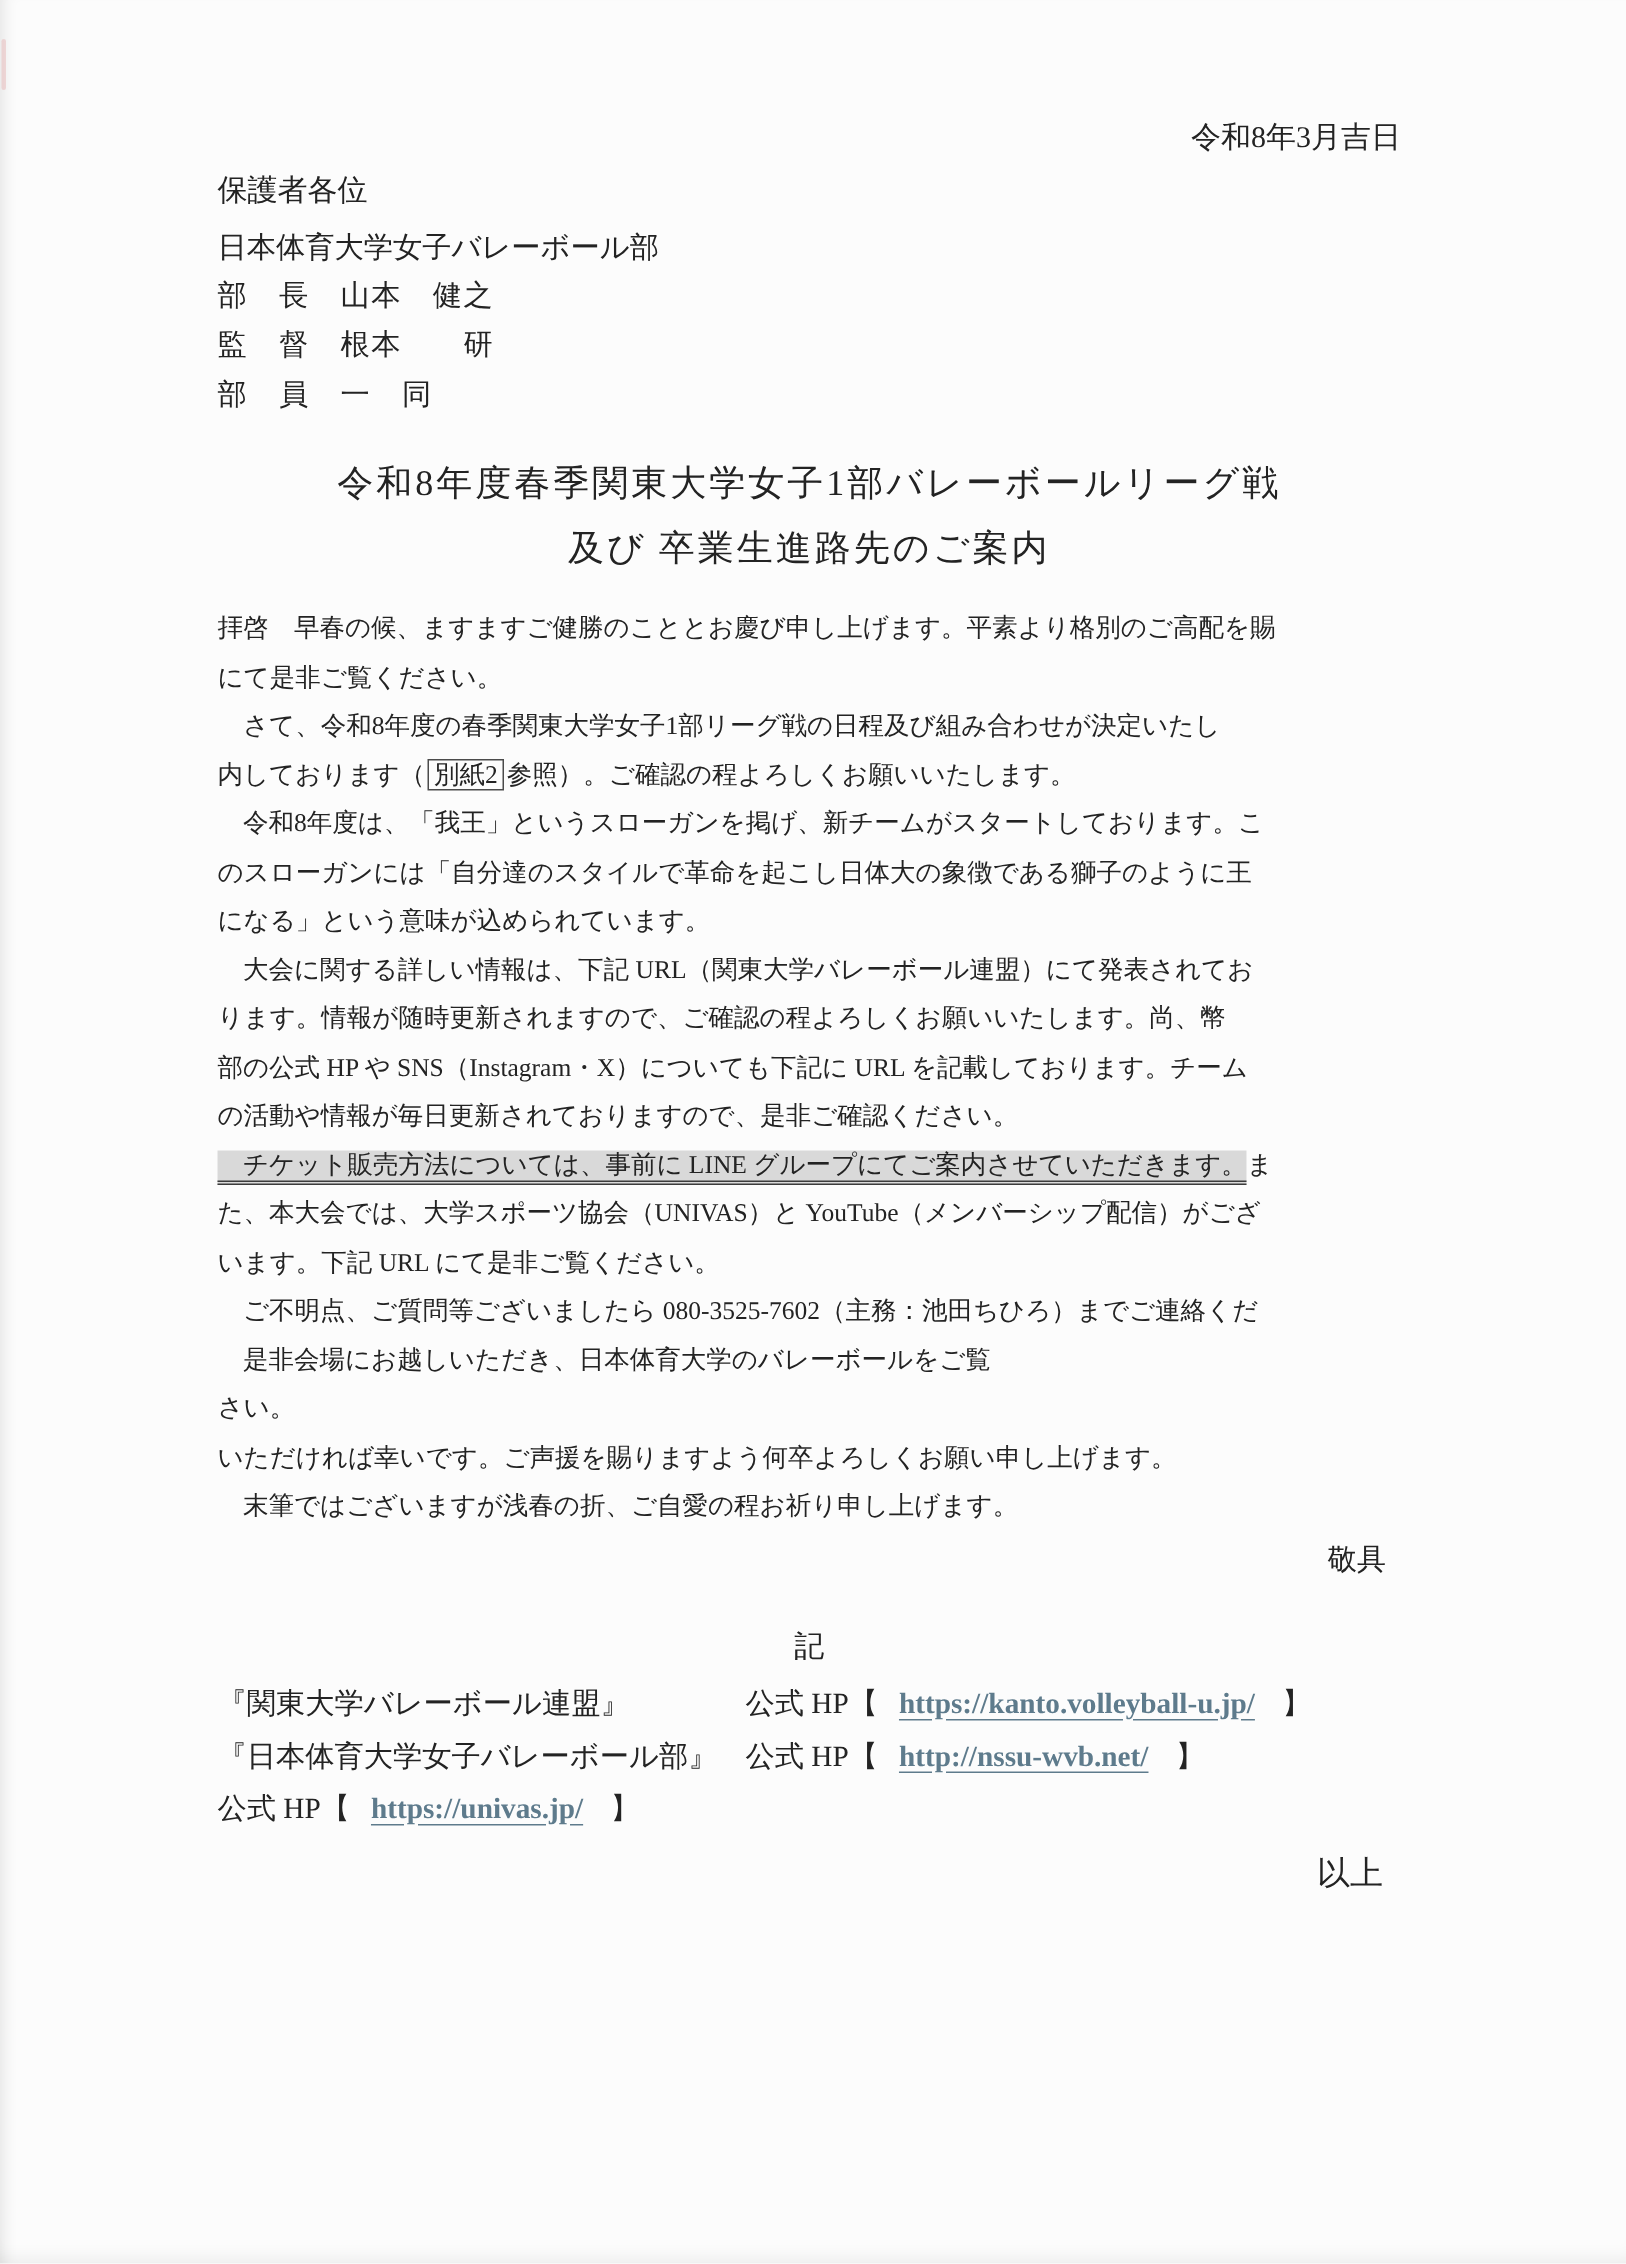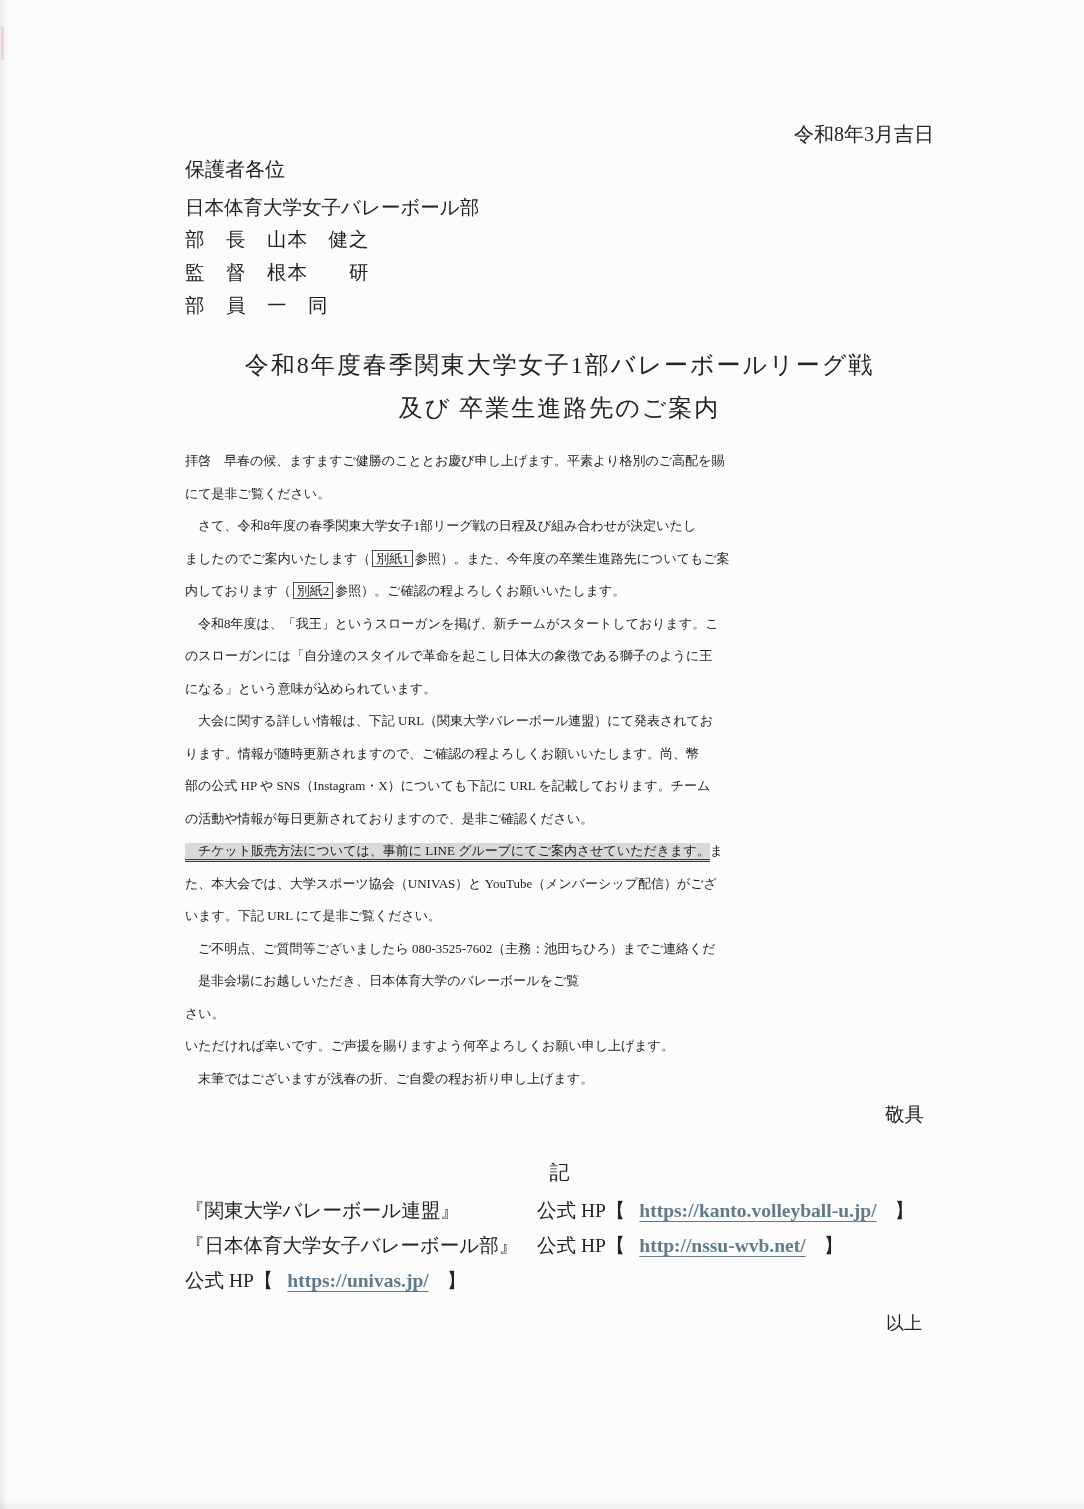--- a/index.html
+++ b/index.html
@@ -6,32 +6,32 @@
   .page {
     position:relative;
     width:1084px; height:1509px;
     background:#fcfcfc;
     color:var(--text-color, #232323);
     font-family:"Liberation Serif","DejaVu Serif",serif;
     overflow:hidden;
     box-shadow: inset 10px 0 10px -8px rgba(0,0,0,0.10),
                 inset 0 -12px 12px -9px rgba(0,0,0,0.07);
   }
-  .content { padding:120px 150px 0 145px;margin-left:40px; }
+  .content { padding:78px 150px 0 145px; }
 
   .date { text-align:right; font-size:20px; line-height:28px; }
   .recipient { font-size:20px; line-height:28px; margin-top:9px;font-family:Liberation Mono, monospace; }
 
   .sender { text-align:left; margin-top:7px; }
   .sender-org  { font-size:19.5px; line-height:31px; }
   .sender-line { font-size:19.5px; line-height:33px; letter-spacing:1px; }
 
   .title { text-align:center; margin-top:22px; font-size:24px; line-height:43px; letter-spacing:2px; }
 
-  .body { margin-top:15px; font-size:13px; }
+  .body { margin-top:15px; font-size:17px; }
   .body-line { line-height:32.5px; height:32.5px; white-space:nowrap; }
   .seg-plain { }
   .seg-boxed { border:1.5px solid #4b4b4b; padding:0 3px; margin:0 2px; }
   .seg-highlight {
     background:var(--hl-color, #d9d9d9);
     border-bottom:3px double #3b3b3b;
     padding-bottom:1px;
   }
 
   .closing { text-align:right; font-size:19.5px; line-height:33px; margin-top:3px; padding-right:10px; }
@@ -44,21 +44,21 @@
   .link-url {
     color:var(--link-color, #5e7b8c);
     text-decoration:underline;
     text-underline-offset:4px;
     margin:0 18px 0 14px;
     cursor:pointer;
     font-weight:bold;
   }
   .link-suffix { flex:none; }
 
-  .end { text-align:right; font-size:18px; line-height:30px; margin-top:10px; padding-right:12px; }
+  .end { text-align:right; font-size:22px; line-height:30px; margin-top:10px; padding-right:12px; }
 
   .artifact {
     position:absolute; left:1px; top:26px;
     width:3px; height:34px;
     background:#e7bcbc; opacity:0.55; border-radius:2px;
   }
 </style>
 </head>
 <body>
 
@@ -79,21 +79,20 @@
 
     <div class="title">
       <div>令和8年度春季関東大学女子1部バレーボールリーグ戦</div>
       <div>及び 卒業生進路先のご案内</div>
     </div>
 
     <div class="body" id="body-lines">
         <div class="body-line"><span class="seg-plain">拝啓　早春の候、ますますご健勝のこととお慶び申し上げます。平素より格別のご高配を賜</span></div>
         <div class="body-line"><span class="seg-plain">にて是非ご覧ください。</span></div>
         <div class="body-line"><span class="seg-plain">　さて、令和8年度の春季関東大学女子1部リーグ戦の日程及び組み合わせが決定いたし</span></div>
-        <div class="body-line"><span class="seg-plain">ましたのでご案内いたします（</span><span class="seg-boxed">別紙1</span><span class="seg-plain">参照）。また、今年度の卒業生進路先についてもご案</span></div>
         <div class="body-line"><span class="seg-plain">内しております（</span><span class="seg-boxed">別紙2</span><span class="seg-plain">参照）。ご確認の程よろしくお願いいたします。</span></div>
         <div class="body-line"><span class="seg-plain">　令和8年度は、「我王」というスローガンを掲げ、新チームがスタートしております。こ</span></div>
         <div class="body-line"><span class="seg-plain">のスローガンには「自分達のスタイルで革命を起こし日体大の象徴である獅子のように王</span></div>
         <div class="body-line"><span class="seg-plain">になる」という意味が込められています。</span></div>
         <div class="body-line"><span class="seg-plain">　大会に関する詳しい情報は、下記 URL（関東大学バレーボール連盟）にて発表されてお</span></div>
         <div class="body-line"><span class="seg-plain">ります。情報が随時更新されますので、ご確認の程よろしくお願いいたします。尚、幣</span></div>
         <div class="body-line"><span class="seg-plain">部の公式 HP や SNS（Instagram・X）についても下記に URL を記載しております。チーム</span></div>
         <div class="body-line"><span class="seg-plain">の活動や情報が毎日更新されておりますので、是非ご確認ください。</span></div>
         <div class="body-line"><span class="seg-highlight">　チケット販売方法については、事前に LINE グループにてご案内させていただきます。</span><span class="seg-plain">ま</span></div>
         <div class="body-line"><span class="seg-plain">た、本大会では、大学スポーツ協会（UNIVAS）と YouTube（メンバーシップ配信）がござ</span></div>

